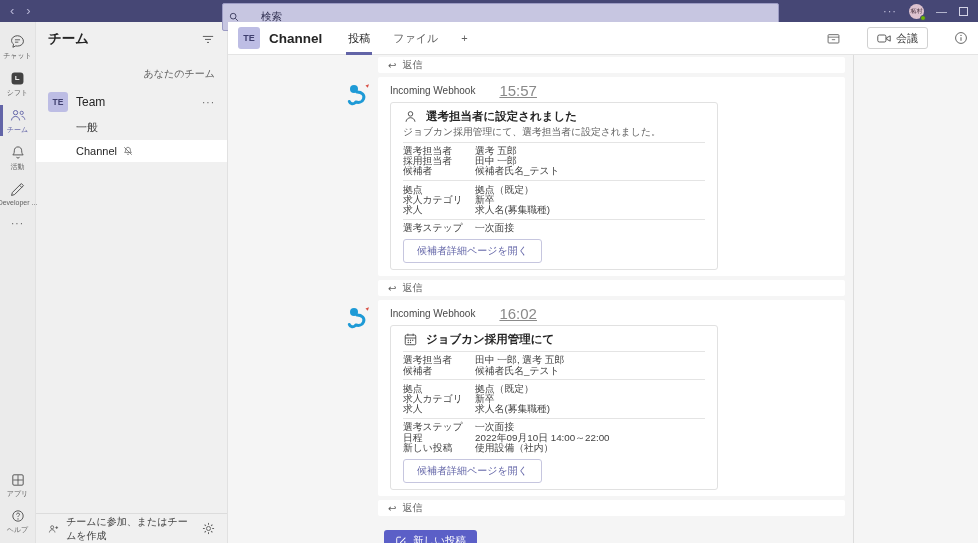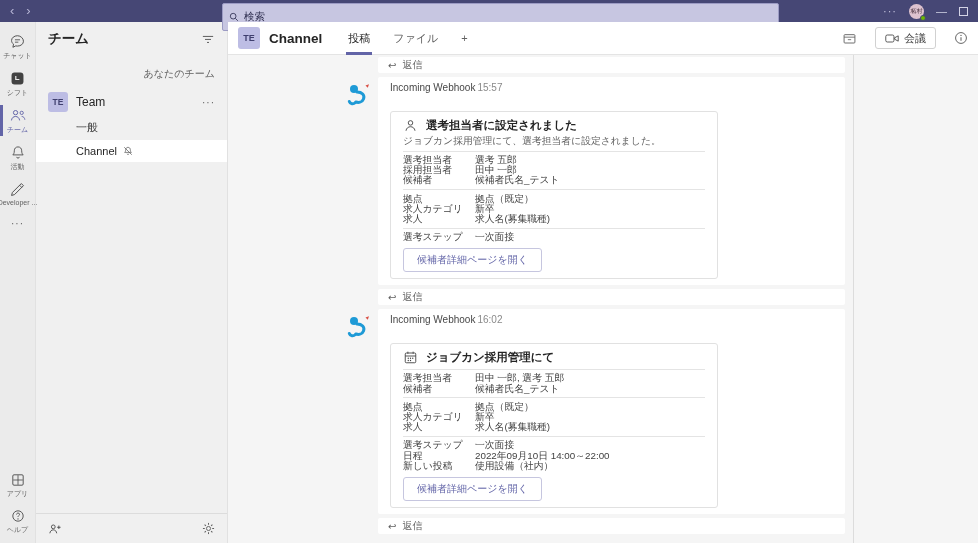--- a/index.html
+++ b/index.html
@@ -5,21 +5,21 @@
   * { margin:0; padding:0; box-sizing:border-box; }
   html,body { width:978px; height:543px; overflow:hidden; }
   body { font-family:"Liberation Sans","DejaVu Sans",sans-serif; background:#f5f5f5; }
   .app { position:relative; width:978px; height:543px; background:#f5f5f5; overflow:hidden; }
 
   
   .titlebar { position:relative; height:22px; background:#464775; display:flex; align-items:center; }
   .nav-arrows { margin-left:10px; color:#b7b6d6; font-size:13px; display:flex; gap:12px; line-height:22px; }
   .nav-arrows span { cursor:default; }
   .searchbox { position:absolute; left:222px; top:3px; width:557px; height:28px; background:#c7c6e1;
-    border:1px solid #9c9bc4; border-radius:2px; display:flex; align-items:center; gap:5px;
+    border:1px solid #9c9bc4; border-radius:2px; display:flex; align-items:center; gap:22px;
     padding-left:6px; font-size:10.5px; color:#2e2e4f; }
   .tb-right { margin-left:auto; display:flex; align-items:center; gap:12px; margin-right:10px; }
   .tb-more { color:#c3c2dd; font-size:11px; letter-spacing:1px; }
   .tb-avatar { position:relative; width:15px; height:15px; border-radius:50%; background:#ddc2cf;
     color:#4a3340; font-size:6px; display:flex; align-items:center; justify-content:center; }
   .presence { position:absolute; right:-2px; bottom:-2px; width:6px; height:6px; background:#6bb700;
     border:1px solid #464775; border-radius:50%; }
   .win-min { color:#d4d3e6; font-size:11px; }
   .win-max { width:9px; height:9px; border:1px solid #d4d3e6; }
 
@@ -59,35 +59,35 @@
   .main { flex:1; display:flex; flex-direction:column; background:#f5f5f5; position:relative; min-width:0; }
   .ch-head { height:33px; background:#fff; border-bottom:1px solid #e4e4e4; display:flex; align-items:center;
     padding:0 10px; gap:9px; }
   .ch-avatar { width:22px; height:22px; border-radius:3px; background:#bdbde4; color:#3f3f6e;
     font-size:9px; font-weight:bold; display:flex; align-items:center; justify-content:center; }
   .ch-title { font-size:13.5px; font-weight:bold; color:#252525; margin-right:10px; }
   .tab { position:relative; font-size:11px; color:#616161; height:33px; display:flex; align-items:center;
     padding:0 7px; cursor:pointer; }
   .tab.active { color:#252525; }
   .tab.active::after { content:""; position:absolute; left:5px; right:5px; bottom:0; height:2.5px; background:#6264a7; }
-  .ch-right { margin-left:auto; display:flex; align-items:center; gap:18px; }
+  .ch-right { margin-left:auto; display:flex; align-items:center; gap:26px; }
   .meet-btn { display:flex; align-items:center; gap:5px; border:1px solid #d1d1d1; border-radius:3px;
     background:#fff; height:22px; padding:0 9px; font-size:11px; color:#424242; cursor:pointer; }
 
   
   .content { flex:1; position:relative; padding-top:2px; overflow:hidden; }
   .thread { margin-left:150px; width:467px; }
   .reply-bar { background:#fff; border-radius:2px; height:16px; display:flex; align-items:center; gap:6px;
     padding:0 10px; color:#616161; font-size:10px; margin-bottom:4px; cursor:pointer; }
   .reply-arrow { color:#616161; font-size:10px; }
   .msg-block { position:relative; background:#fff; border-radius:2px; padding:5px 12px 6px; margin-bottom:4px; }
   .wh-avatar { position:absolute; left:-34px; top:5px; width:28px; height:28px; }
-  .msg-head { display:flex; align-items:center; gap:2px; font-size:10px; color:#484848; }
-  .msg-head .time { font-size:10px; color:#8a8a8a; }
-  .card { margin-top:18px; width:328px; background:#fff; border:1px solid #e1e1e1; border-radius:3px; padding:6px 12px; }
+  .msg-head { display:flex; align-items:center; gap:24px; font-size:10px; color:#484848; }
+  .msg-head .time { font-size:15px; color:#8a8a8a;text-decoration:underline; }
+  .card { margin-top:3px; width:328px; background:#fff; border:1px solid #e1e1e1; border-radius:3px; padding:6px 12px; }
   .card-title { display:flex; align-items:center; gap:8px; font-size:11.5px; font-weight:bold; color:#252525; line-height:13px; }
   .card-sub { font-size:9.8px; color:#616161; line-height:12px; margin-top:2px; }
   .card hr { border:none; border-top:1px solid #e4e4e4; margin:3.5px 0; }
   .frow { display:flex; font-size:9.8px; color:#424242; line-height:10.2px; }
   .flabel { width:72px; flex:none; }
   .card-btn { margin-top:6px; display:inline-block; background:#fff; border:1px solid #c6c6df; border-radius:3px;
     color:#6264a7; font-size:10px; padding:4px 13px; cursor:pointer; font-family:Liberation Serif, serif; }
   .new-post { margin:10px 0 0 6px; background:#5b5fc7; color:#fff; border:none; border-radius:3px;
     height:21px; display:inline-flex; align-items:center; gap:6px; padding:0 11px; font-size:10.5px;
     cursor:pointer; font-family:inherit; }
@@ -211,20 +211,21 @@
         </svg>
       </div>
       <div class="sb-spacer"></div>
       <div class="sb-footer">
         <svg width="14" height="12" viewBox="0 0 16 14">
           <circle cx="6" cy="4.5" r="2.2" fill="none" stroke="#424242" stroke-width="1"></circle>
           <path d="M2 12c.3-2.5 1.9-4 4-4s3.7 1.5 4 4" fill="none" stroke="#424242" stroke-width="1"></path>
           <line x1="12.5" y1="3" x2="12.5" y2="7" stroke="#424242" stroke-width="1"></line>
           <line x1="10.5" y1="5" x2="14.5" y2="5" stroke="#424242" stroke-width="1"></line>
         </svg>
+        <span>チームに参加、またはチームを作成</span>
         <span class="sb-gear">
           <svg width="13" height="13" viewBox="0 0 14 14">
             <circle cx="7" cy="7" r="2.2" fill="none" stroke="#616161" stroke-width="1"></circle>
             <g stroke="#616161" stroke-width="1.1">
               <line x1="7" y1="1" x2="7" y2="3"></line>
                 <line x1="7" y1="11" x2="7" y2="13"></line>
               <line x1="1" y1="7" x2="3" y2="7"></line>
                 <line x1="11" y1="7" x2="13" y2="7"></line>
               <line x1="2.8" y1="2.8" x2="4.2" y2="4.2"></line>
                 <line x1="9.8" y1="9.8" x2="11.2" y2="11.2"></line>

